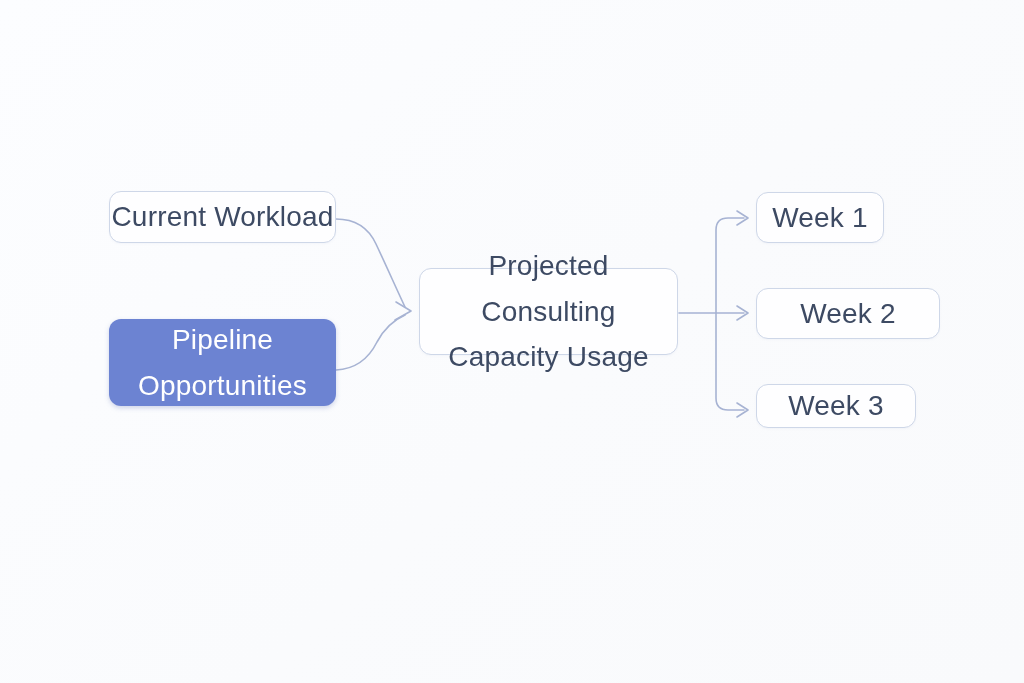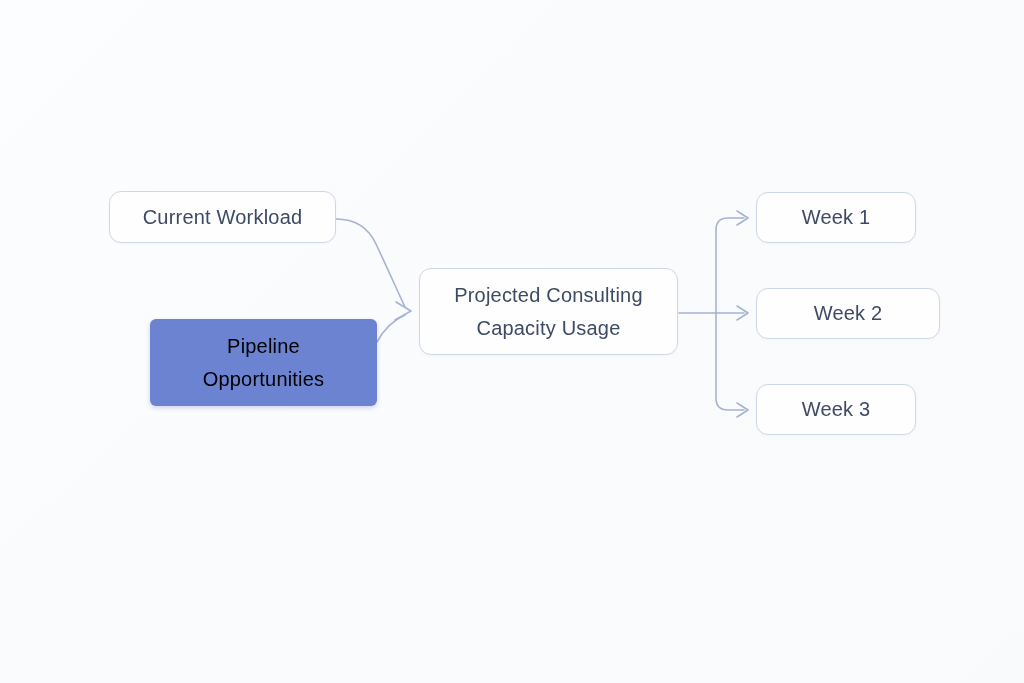--- a/index.html
+++ b/index.html
@@ -27,47 +27,46 @@
     stroke-width: 1.6;
     stroke-linecap: round;
     stroke-linejoin: round;
   }
   .node {
     position: absolute;
     display: flex;
     align-items: center;
     justify-content: center;
     text-align: center;
-    font-size: 20px;
+    font-size: 28px;
     letter-spacing: 0.2px;
     cursor: pointer;
     user-select: none;
   }
   .node.outline {
     background: #fefeff;
     border: 1.5px solid #ced7e8;
     border-radius: 12px;
     color: #3d4a63;
     box-shadow: 0 1px 2px rgba(150,165,200,0.08);
   }
   .node.filled {
     background: var(--accent-color, #6c83d2);
     border: none;
-    border-radius: 6px;
-    color: #000000;
+    border-radius: 12px;
+    color: #ffffff;
     box-shadow: 0 2px 5px rgba(90,110,180,0.28);
-    margin-left: 41px;
   }
   .node .label { line-height: 1.62; }
   #node-current-workload   { left: 109px; top: 191px; width: 227px; height: 52px; }
   #node-pipeline-opportunities { left: 109px; top: 319px; width: 227px; height: 87px; padding: 0 30px; }
   #node-projected-capacity { left: 419px; top: 268px; width: 259px; height: 87px; padding: 0 12px; }
-  #node-week-1 { left: 756px; top: 192px; width: 160px; height: 51px; }
+  #node-week-1 { left: 756px; top: 192px; width: 128px; height: 51px; }
   #node-week-2 { left: 756px; top: 288px; width: 184px; height: 51px; }
-  #node-week-3 { left: 756px; top: 384px; width: 160px; height: 51px; }
+  #node-week-3 { left: 756px; top: 384px; width: 160px; height: 44px; }
 </style>
 </head>
 <body>
 
 <div class="stage">
 
   <svg class="edges" viewBox="0 0 1024 683" aria-hidden="true">
 
     <path class="edge" d="M336,219 C357,219 369,229 376,244 C385,263 397,290 405,307"></path>
     <path class="edge" d="M336,370 C357,369 369,358 377,342 C385,327 396,319 405,315"></path>

